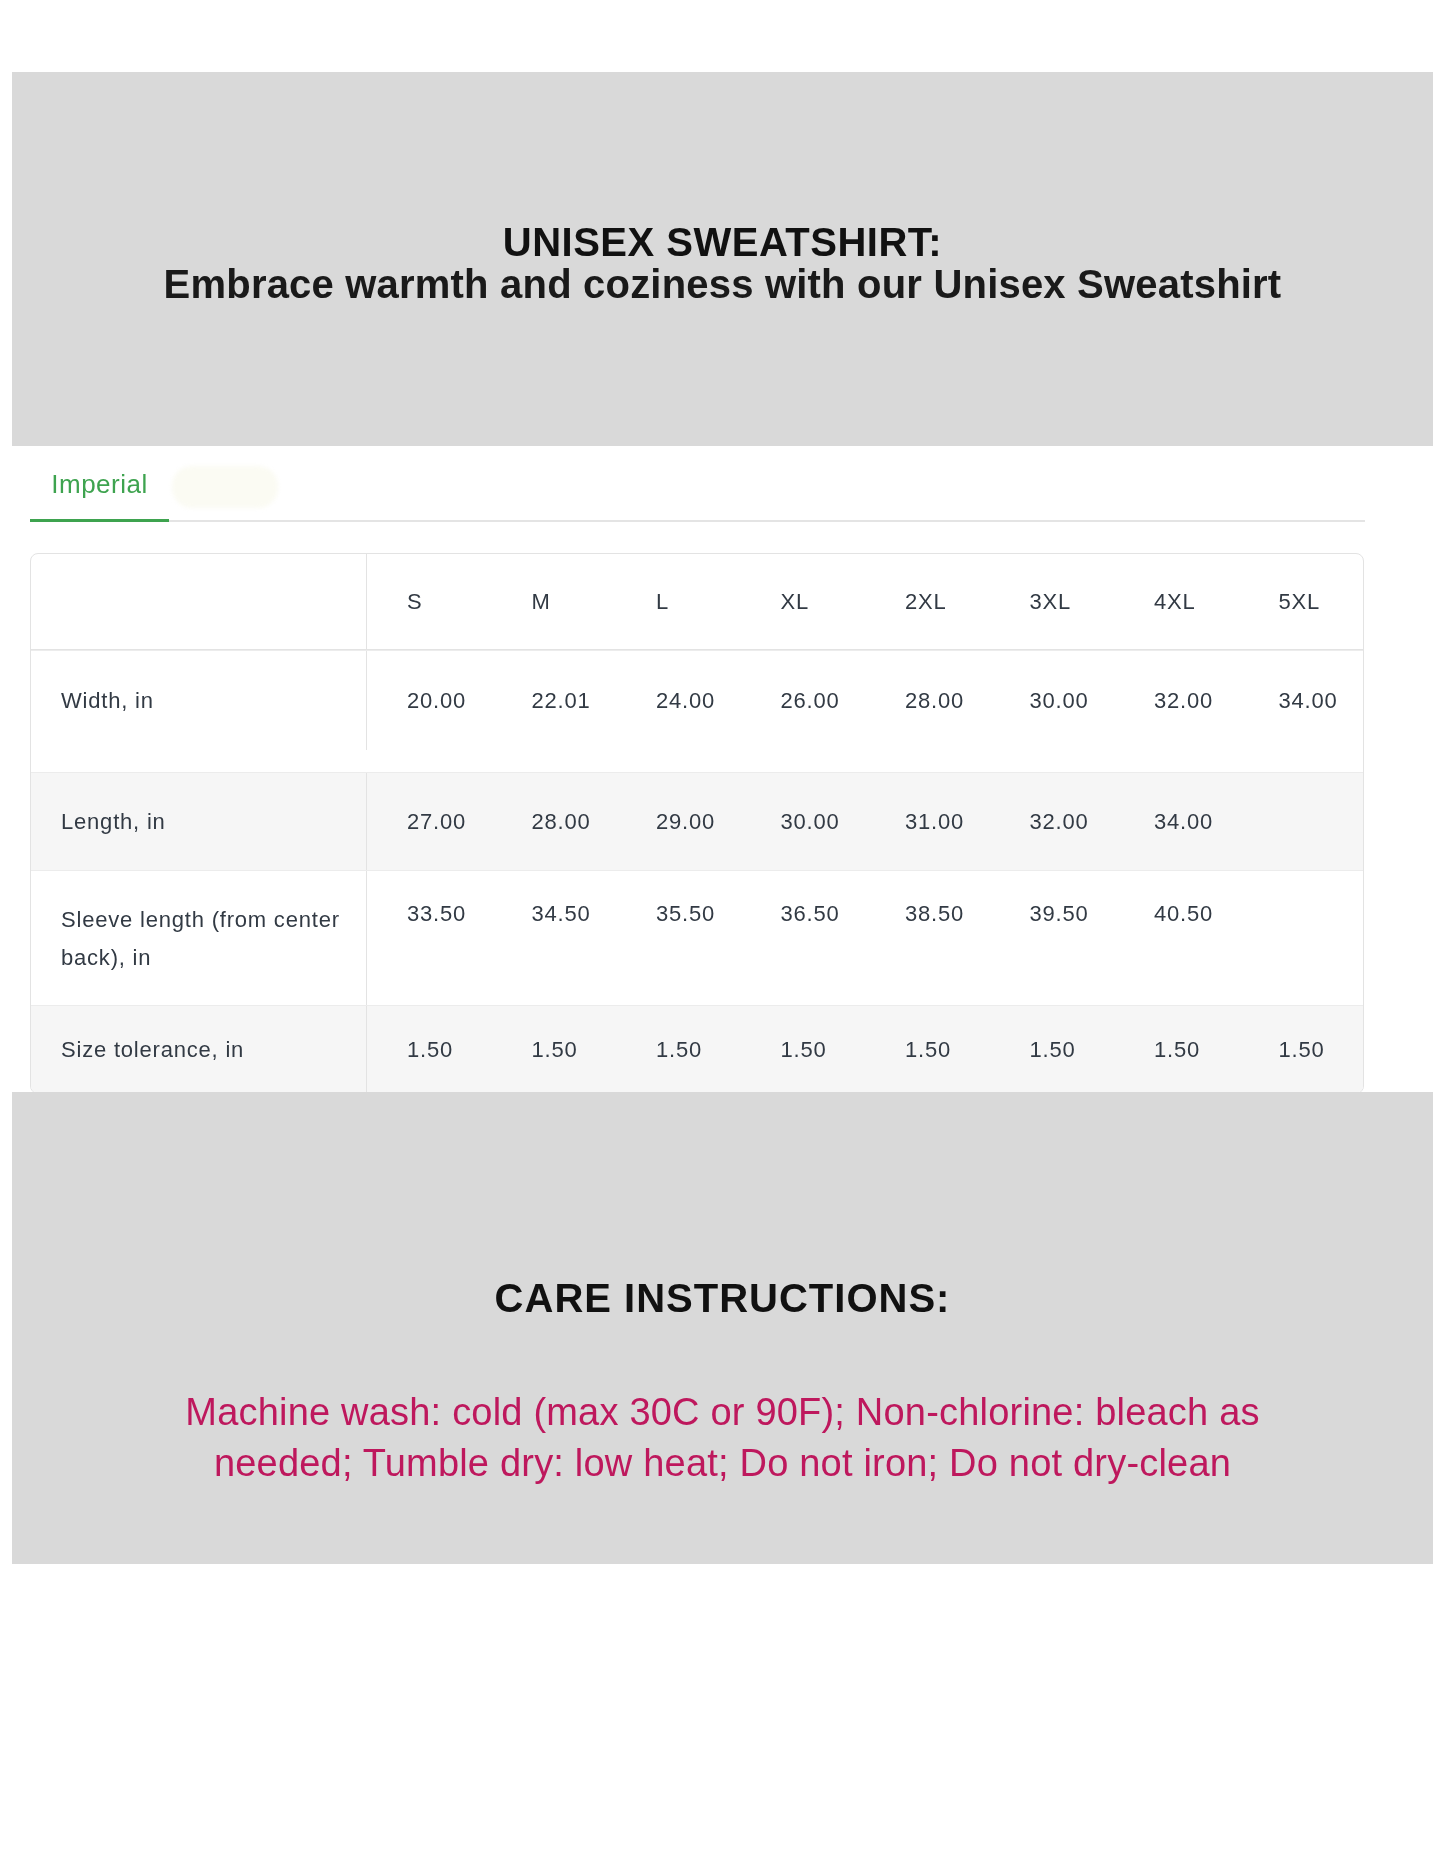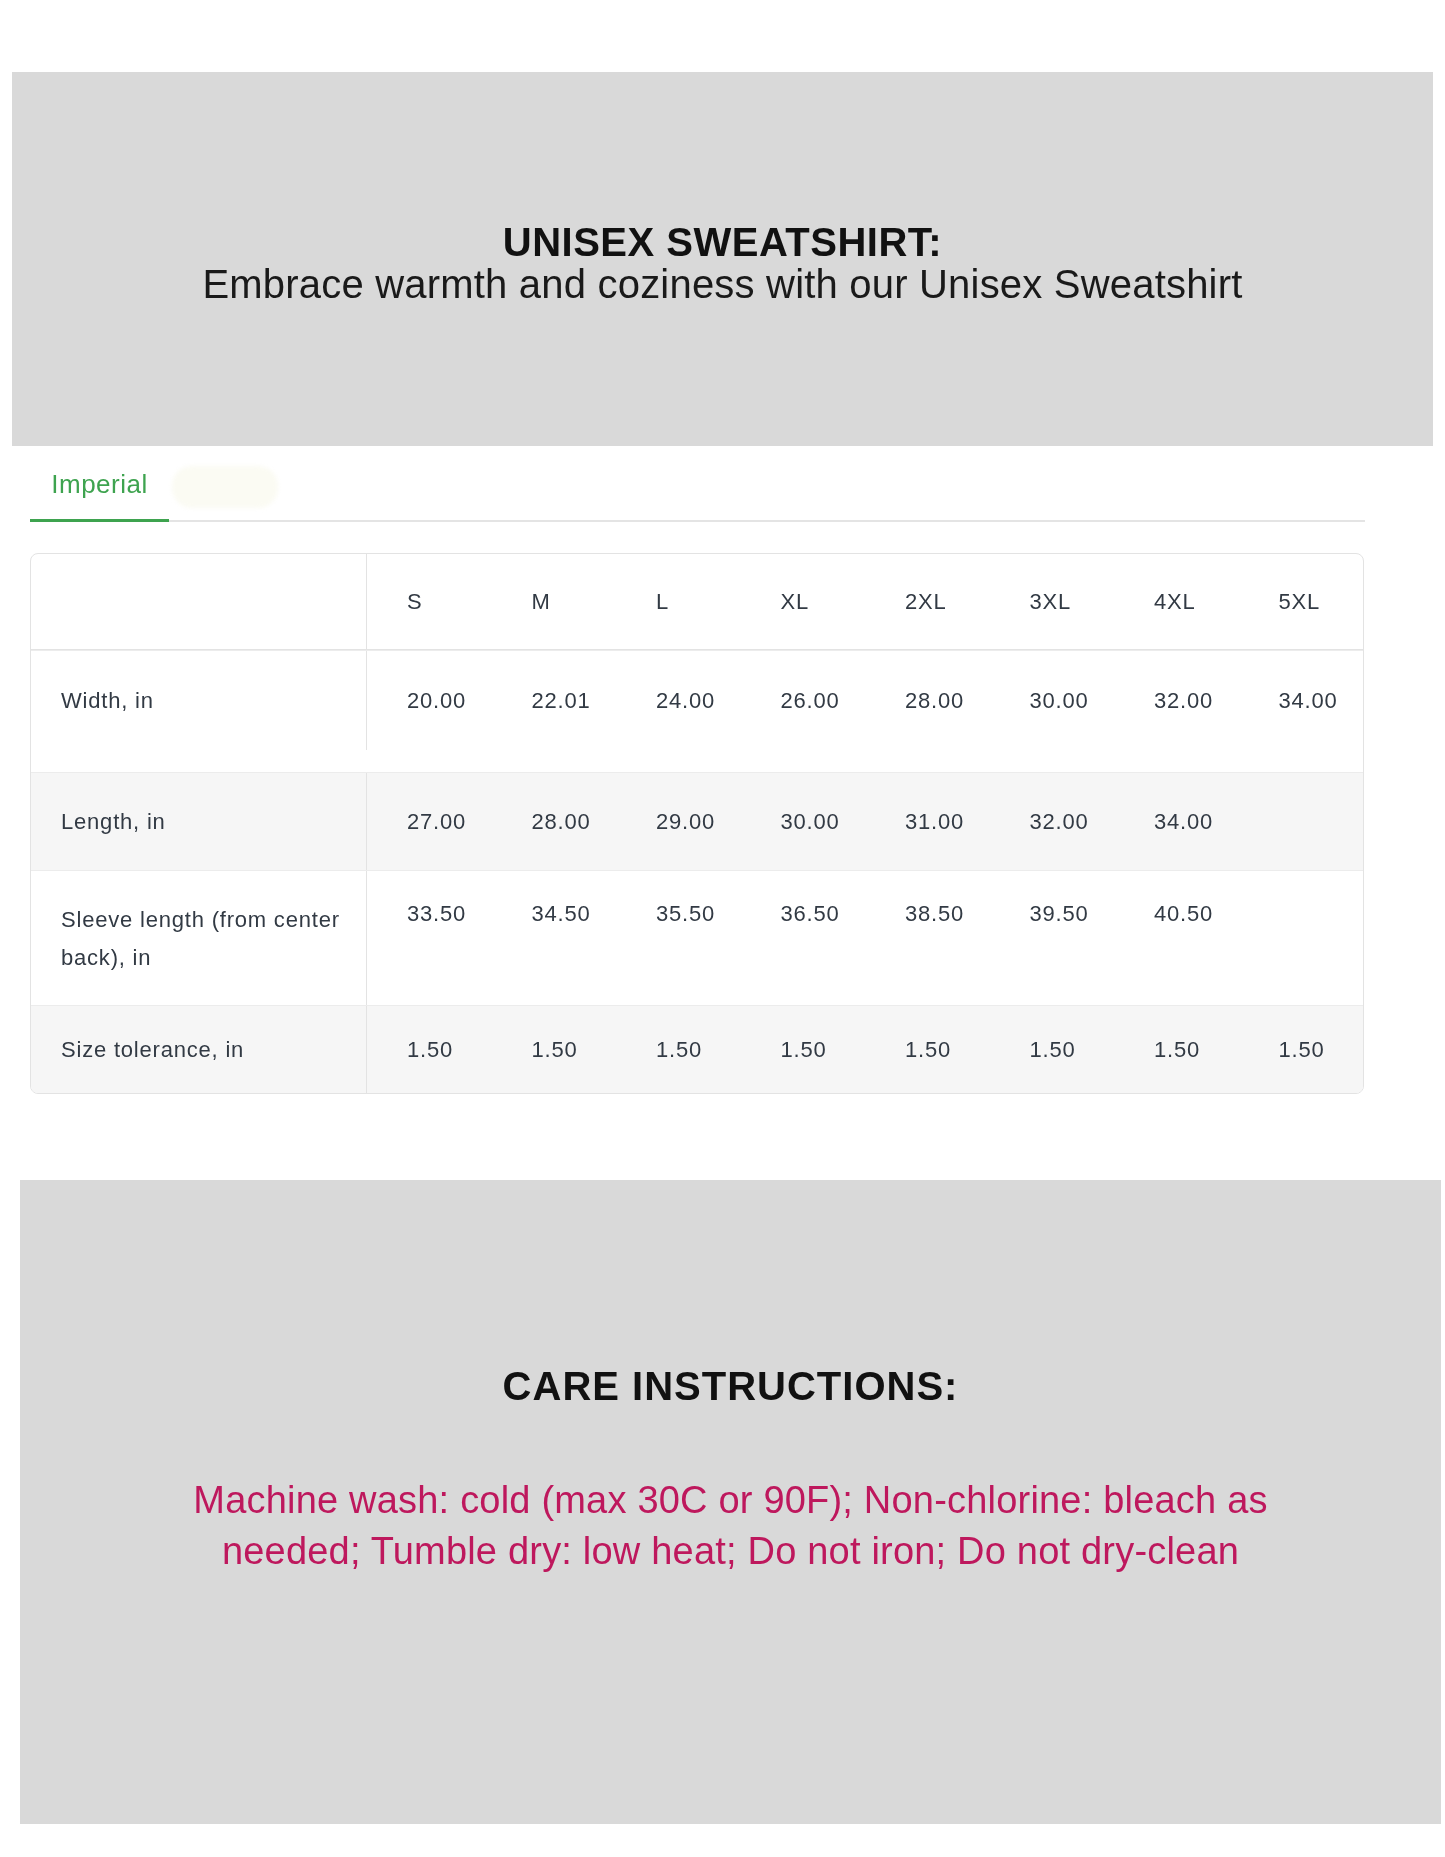--- a/index.html
+++ b/index.html
@@ -15,40 +15,40 @@
   }
 
   
   .panel {
     position: absolute;
     left: 12px;
     width: 1421px;
     background: #d9d9d9;
   }
   .panel-top { top: 72px; height: 374px; }
-  .panel-bottom { top: 1180px; height: 644px; margin-left: 8px; }
+  .panel-bottom { top: 1092px; height: 472px; }
 
   .hero-title {
     position: absolute;
     left: 0; right: 0;
     text-align: center;
     font-size: 40px;
     font-weight: bold;
     letter-spacing: 0.5px;
     color: #111111;
   }
   .panel-top .hero-title { top: 104px; margin-top: 44px; }
   .panel-bottom .hero-title { top: 184px; letter-spacing: 1px; }
 
   .hero-subtitle {
     position: absolute;
     left: 0; right: 0;
     text-align: center;
     font-size: 40px;
-    font-weight: normal;
+    font-weight: bold;
     color: #1a1a1a;
     letter-spacing: 0.2px;
   }
   .panel-top .hero-subtitle { top: 190px; }
 
   .care-text {
     position: absolute;
     top: 295px;
     left: 50px; right: 50px;
     text-align: center;

